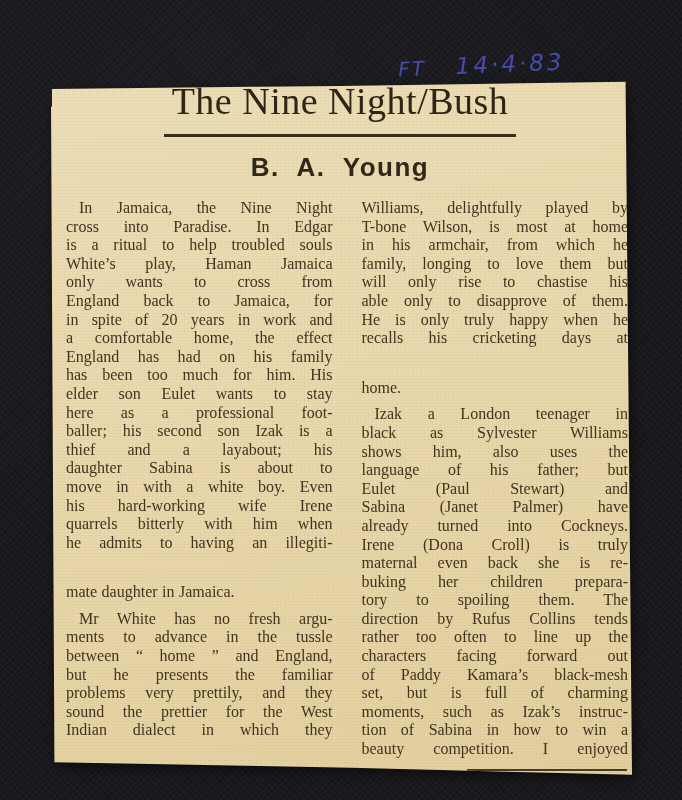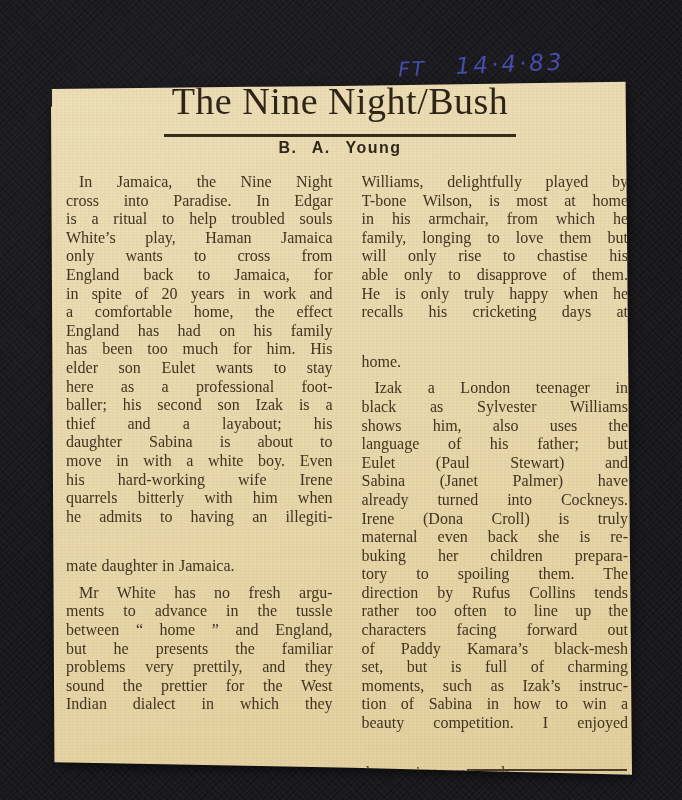--- a/index.html
+++ b/index.html
@@ -20,23 +20,23 @@
       repeating-linear-gradient(90deg, rgba(125,95,45,0.03) 0 1px, transparent 1px 4px),
       linear-gradient(165deg, #ecdeb7 0%, #e8d7ab 55%, #e2cf9e 100%);
     clip-path:polygon(0.5% 1.15%, 50% 0.7%, 98.9% 0.1%, 100% 99.4%, 52% 98.4%, 1.1% 97.6%);
   }
   .title{
     margin:27px auto 13px; text-align:center;
     font-size:38px; line-height:40px; color:#2e2517; letter-spacing:0.5px;
   }
   .title-rule{width:352px;margin:3px auto 0;border-bottom:3px solid #372c1b;}
   .byline{
-    margin-top:2px;text-align:center;
+    margin-top:15px;text-align:center;
     font-family:"Liberation Sans", sans-serif;font-weight:bold;
-    font-size:16px;color:#30271a;letter-spacing:1.5px;word-spacing:9px;
+    font-size:26px;color:#30271a;letter-spacing:1.5px;word-spacing:9px;
   }
   .columns{display:flex;gap:29px;padding:16px 4px 0 18px;}
   .col{width:272px;font-size:16px;line-height:18.6px;color:#41331f;}
   .para{margin-bottom:8px;}
   .line{text-align:justify;text-align-last:justify;word-spacing:0.5px;white-space:nowrap;overflow:hidden;}
   .line.last-left{text-align-last:left;margin-top:31px;}
   .line.first-indent{text-indent:13px;}
   .annotation{
     position:absolute;left:398px;top:52px;z-index:5;
     font-family:"DejaVu Sans", sans-serif;font-style:italic;

